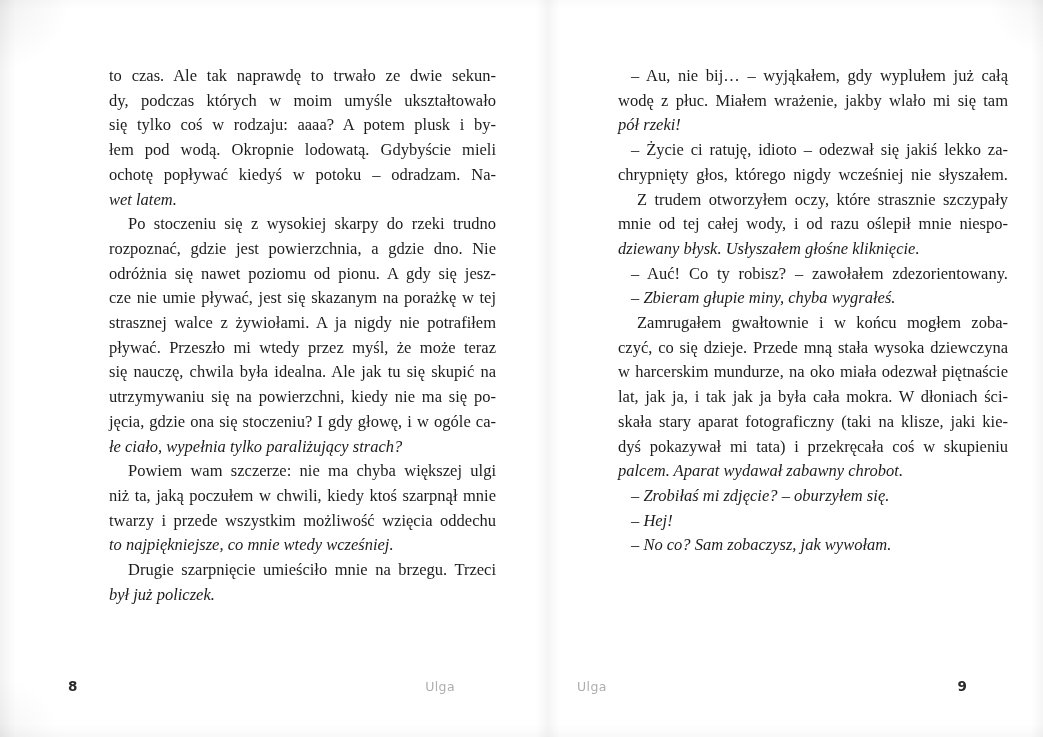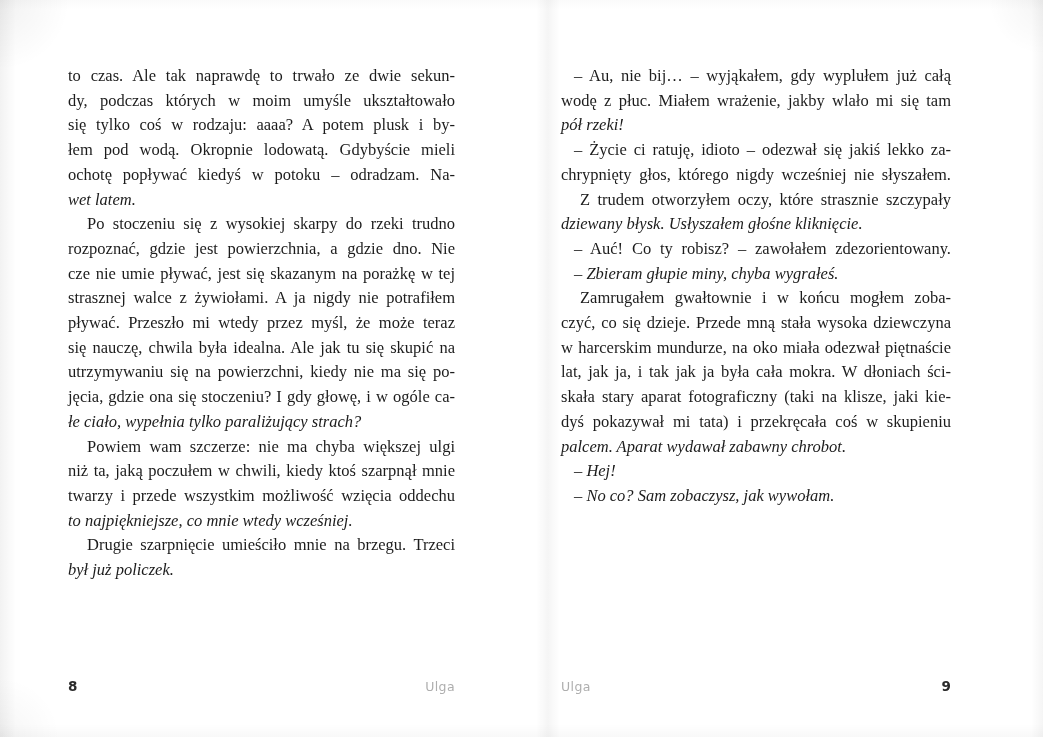--- a/index.html
+++ b/index.html
@@ -32,26 +32,27 @@
     height: 100%;
     background: linear-gradient(to right, rgba(0,0,0,0), rgba(0,0,0,0.038) 50%, rgba(0,0,0,0));
     pointer-events: none;
   }
   .page {
     position: absolute;
     top: 64px;
     height: 650px;
   }
   .page-left  { left: 68px;  width: 387px; }
-  .page-right { left: 561px; width: 390px; }
+  .page-right { left: 577px; width: 390px; }
   .text-column {
     width: 100%;
     color: #1c1c1c;
     font-size: 16.5px;
     line-height: 24.7px;
+    margin-left: 41px;
   }
   .line {
     text-align: justify;
     text-justify: inter-word;
     white-space: normal;
   }
   .line.j  { text-align-last: justify; }
   .line.nj { text-align-last: left; font-style: italic; }
   .line.ind      { padding-left: 19px; }
   .line.ind-dash { padding-left: 13px; }
@@ -89,20 +90,21 @@
           <div class="line j">to czas. Ale tak naprawdę to trwało ze dwie sekun-</div>
           <div class="line j">dy, podczas których w moim umyśle ukształtowało</div>
           <div class="line j">się tylko coś w rodzaju: aaaa? A potem plusk i by-</div>
           <div class="line j">łem pod wodą. Okropnie lodowatą. Gdybyście mieli</div>
           <div class="line j">ochotę popływać kiedyś w potoku – odradzam. Na-</div>
           <div class="line nj">wet latem.</div>
         </div>
         <div>
           <div class="line j ind">Po stoczeniu się z wysokiej skarpy do rzeki trudno</div>
           <div class="line j">rozpoznać, gdzie jest powierzchnia, a gdzie dno. Nie</div>
+          <div class="line j">odróżnia się nawet poziomu od pionu. A gdy się jesz-</div>
           <div class="line j">cze nie umie pływać, jest się skazanym na porażkę w tej</div>
           <div class="line j">strasznej walce z żywiołami. A ja nigdy nie potrafiłem</div>
           <div class="line j">pływać. Przeszło mi wtedy przez myśl, że może teraz</div>
           <div class="line j">się nauczę, chwila była idealna. Ale jak tu się skupić na</div>
           <div class="line j">utrzymywaniu się na powierzchni, kiedy nie ma się po-</div>
           <div class="line j">jęcia, gdzie ona się stoczeniu? I gdy głowę, i w ogóle ca-</div>
           <div class="line nj">łe ciało, wypełnia tylko paraliżujący strach?</div>
         </div>
         <div>
           <div class="line j ind">Powiem wam szczerze: nie ma chyba większej ulgi</div>
@@ -127,38 +129,42 @@
           <div class="line j ind-dash">– Au, nie bij… – wyjąkałem, gdy wyplułem już całą</div>
           <div class="line j">wodę z płuc. Miałem wrażenie, jakby wlało mi się tam</div>
           <div class="line nj">pół rzeki!</div>
         </div>
         <div>
           <div class="line j ind-dash">– Życie ci ratuję, idioto – odezwał się jakiś lekko za-</div>
           <div class="line j">chrypnięty głos, którego nigdy wcześniej nie słyszałem.</div>
         </div>
         <div>
           <div class="line j ind">Z trudem otworzyłem oczy, które strasznie szczypały</div>
+          <div class="line j">mnie od tej całej wody, i od razu oślepił mnie niespo-</div>
           <div class="line nj">dziewany błysk. Usłyszałem głośne kliknięcie.</div>
         </div>
         <div>
           <div class="line j ind-dash">– Auć! Co ty robisz? – zawołałem zdezorientowany.</div>
         </div>
         <div>
           <div class="line nj ind-dash">– Zbieram głupie miny, chyba wygrałeś.</div>
         </div>
         <div>
           <div class="line j ind">Zamrugałem gwałtownie i w końcu mogłem zoba-</div>
           <div class="line j">czyć, co się dzieje. Przede mną stała wysoka dziewczyna</div>
           <div class="line j">w harcerskim mundurze, na oko miała odezwał piętnaście</div>
           <div class="line j">lat, jak ja, i tak jak ja była cała mokra. W dłoniach ści-</div>
           <div class="line j">skała stary aparat fotograficzny (taki na klisze, jaki kie-</div>
           <div class="line j">dyś pokazywał mi tata) i przekręcała coś w skupieniu</div>
           <div class="line nj">palcem. Aparat wydawał zabawny chrobot.</div>
         </div>
         <div>
+          <div class="line nj ind-dash">– Zrobiłaś mi zdjęcie? – oburzyłem się.</div>
+        </div>
+        <div>
           <div class="line nj ind-dash">– Hej!</div>
         </div>
         <div>
           <div class="line nj ind-dash">– No co? Sam zobaczysz, jak wywołam.</div>
         </div>
       </div>
     <footer class="page-footer">
       <span class="running-title">Ulga</span>
       <span class="page-number">9</span>
     </footer>

